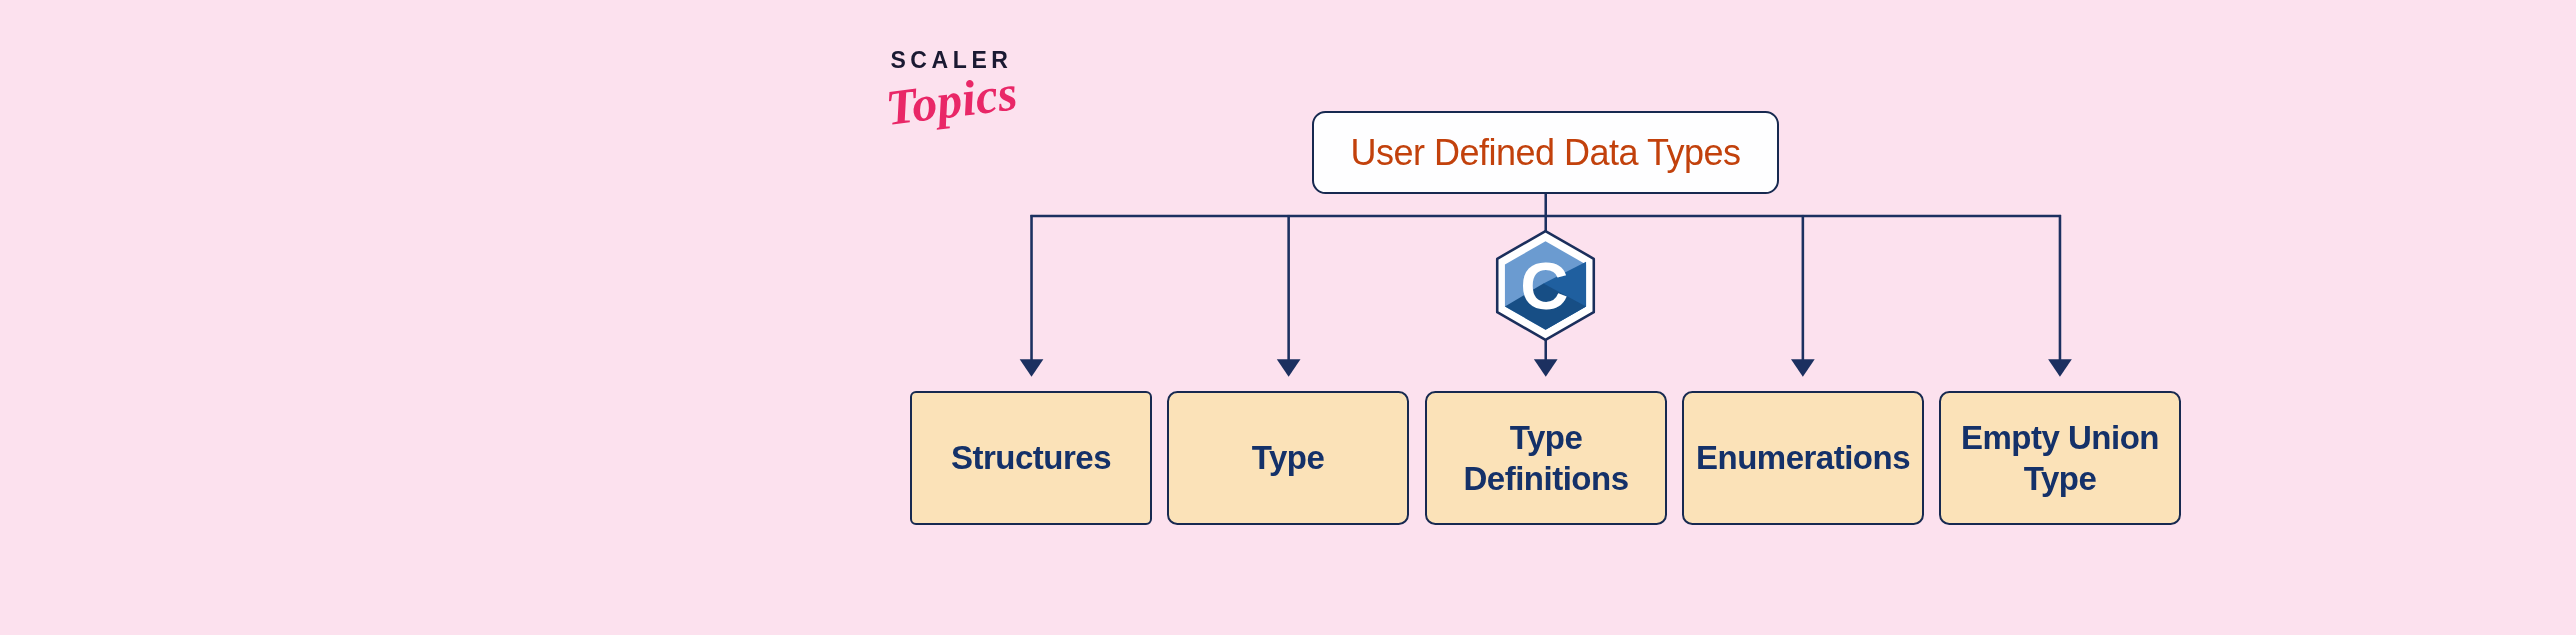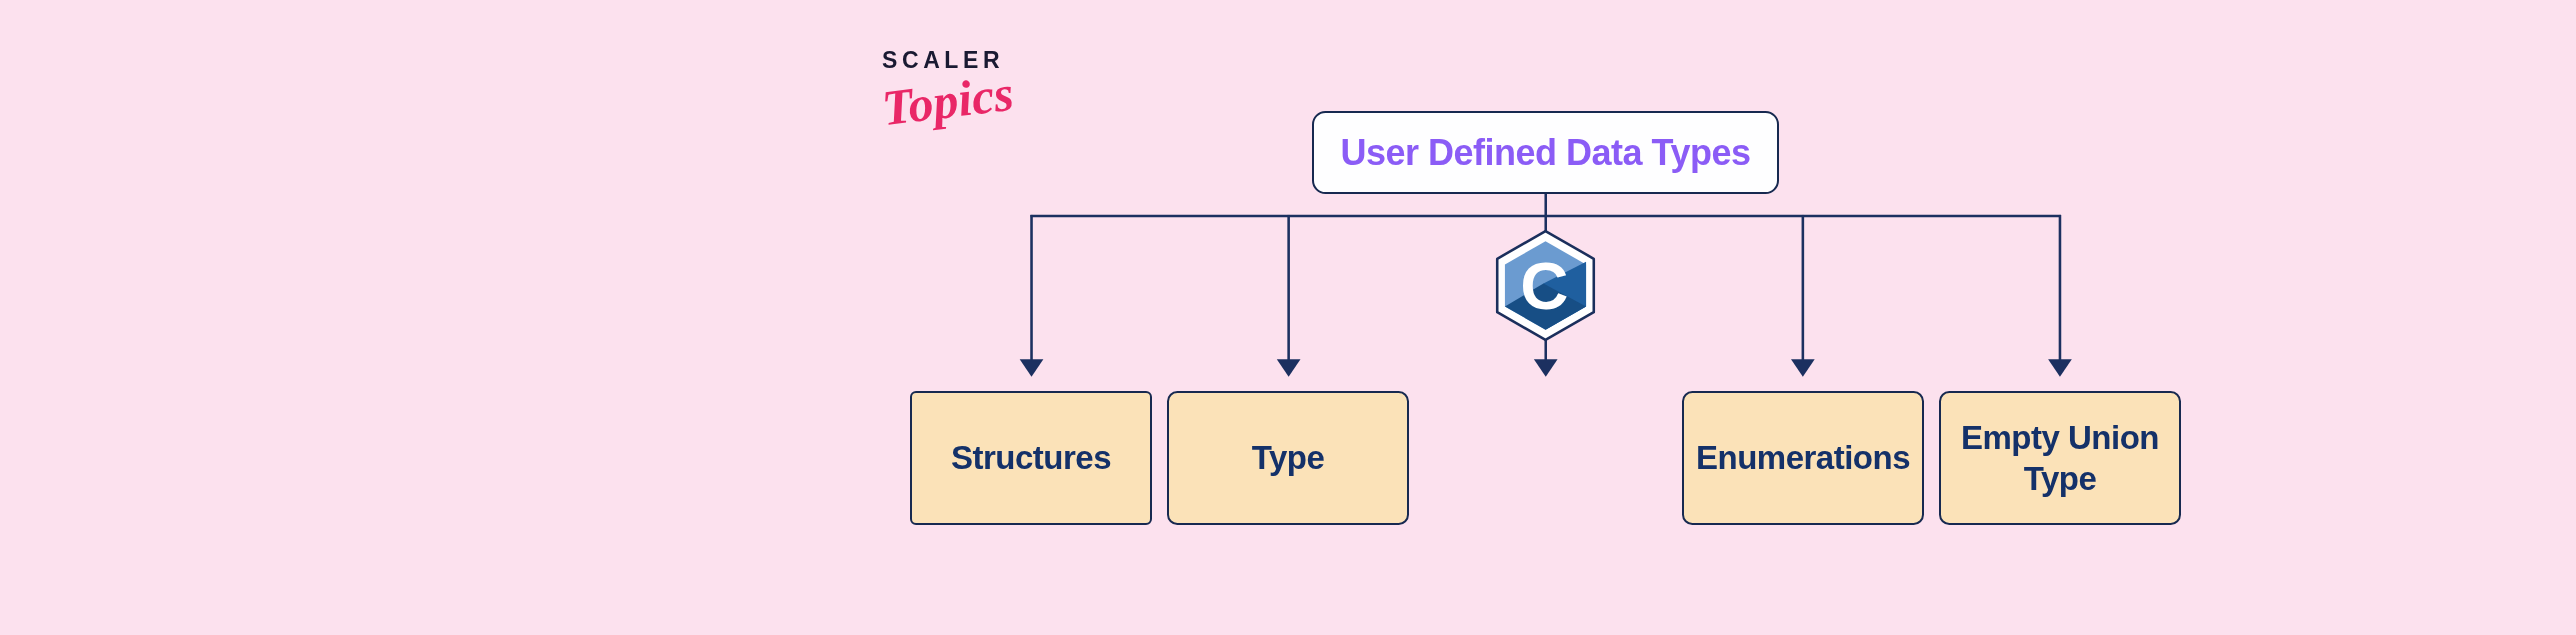--- a/index.html
+++ b/index.html
@@ -4,21 +4,21 @@
 <style>
   html,body{margin:0;padding:0;}
   body{font-family:"Liberation Sans",sans-serif;}
   .canvas{
     position:relative;
     width:3092px;height:636px;
     background:#FCE1EE;
     overflow:hidden;
   }
   
-  .logo{position:absolute;left:882px;top:47px;width:139px;}
+  .logo{position:absolute;left:882px;top:47px;width:139px;text-align:center;}
   .logo-brand{
     display:block;
     font-size:23px;font-weight:800;letter-spacing:4.6px;
     color:#1A1A32;
   }
   .logo-script{
     display:block;
     font-family:"Liberation Serif",serif;
     font-style:italic;font-weight:700;
     font-size:50px;line-height:1;
@@ -31,21 +31,21 @@
   
   .title-box{
     position:absolute;left:1312px;top:111px;width:467px;height:83px;
     box-sizing:border-box;
     background:#FEFEFF;
     border:2.1px solid #172950;border-radius:13.4px;
     display:flex;align-items:center;justify-content:center;
     z-index:2;
   }
   .title-box span{
-    font-size:36px;font-weight:700;color:#8b5cf6;letter-spacing:-0.5px;
+    font-size:36px;font-weight:400;color:#c2410c;letter-spacing:-0.5px;
     white-space:nowrap;
   }
   
   .c-logo{position:absolute;left:1494px;top:229px;width:103px;height:113px;z-index:2;}
   
   .node{
     position:absolute;top:391px;width:242px;height:134px;
     box-sizing:border-box;
     background:#FBE2B8;
     border:2.1px solid #172950;border-radius:10.3px;
@@ -103,20 +103,23 @@
     <polygon points="21,151 96,106 179,151 100,196" fill="#174E85"></polygon>
     <text x="98" y="156" text-anchor="middle" font-family="Liberation Sans, sans-serif" font-weight="bold" font-size="130" fill="#FFFFFF">C</text>
   </svg>
 
   <div class="node node-1">
     <span>Structures</span>
   </div>
   <div class="node node-2">
     <span>Type</span>
   </div>
+  <div class="node node-3">
+    <span>Type Definitions</span>
+  </div>
   <div class="node node-4">
     <span>Enumerations</span>
   </div>
   <div class="node node-5">
     <span>Empty Union Type</span>
   </div>
 
 </div>
 
 

